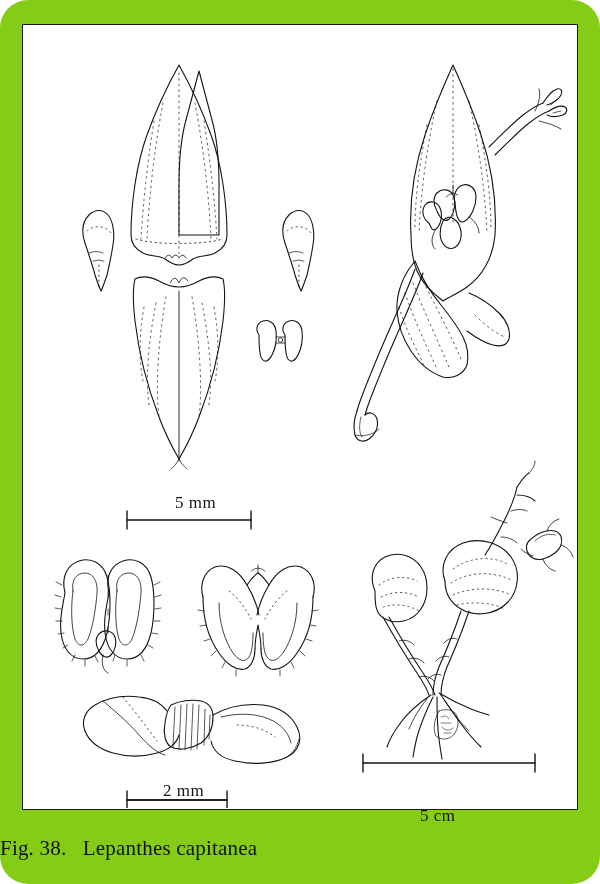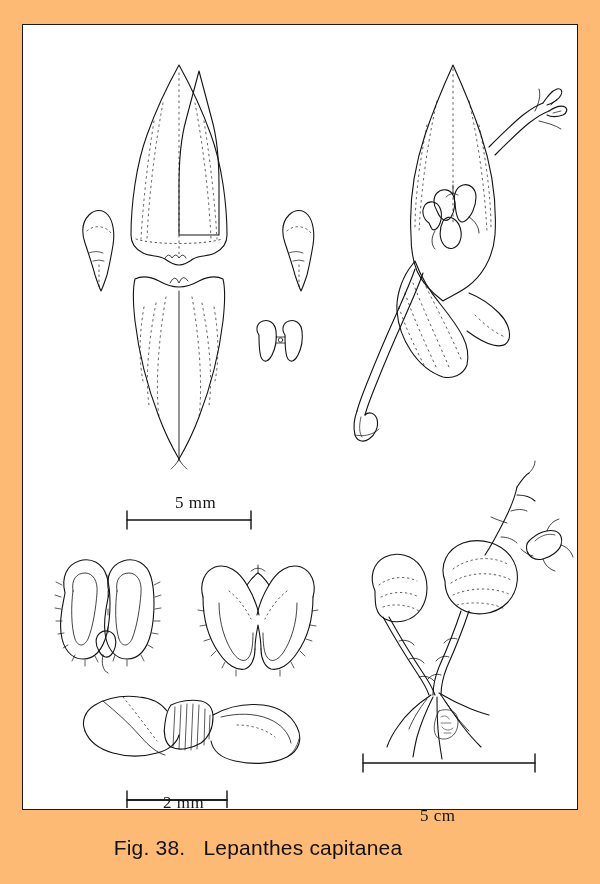--- a/index.html
+++ b/index.html
@@ -13,21 +13,22 @@
     font-family: "Liberation Serif", serif;
     color: #111111;
     position: relative;
     overflow: hidden;
   }
   #page {
     position: absolute;
     left: 0; top: 0;
     width: 600px;
     height: 884px;
-    background: #fdba74;
+    background: #84cc16;
+    border-radius: 28px;
   }
   
   #plate-frame {
     position: absolute;
     left: 22px;
     top: 24px;
     width: 556px;
     height: 786px;
     border: 1.5px solid #1b1b1b;
     background: #ffffff;
@@ -41,31 +42,31 @@
   
   .scale-label {
     position: absolute;
     font-family: "Liberation Serif", serif;
     font-size: 17px;
     letter-spacing: 0.5px;
     color: #141414;
     white-space: nowrap;
   }
   #scale-label-a { left: 152px; top: 468px; }
-  #scale-label-b { left: 140px; top: 756px; margin-top: 12px; }
+  #scale-label-b { left: 140px; top: 756px; }
   #scale-label-c { left: 397px; top: 737px; margin-top: 44px; }
 
   
   #caption {
     position: absolute;
     left: 0;
     top: 836px;
     width: 516px;
-    text-align: center;
-    font-family: Liberation Sans, sans-serif;
+    text-align: left;
+    font-family: Liberation Serif, serif;
     font-size: 21px;
     color: #111111;
     letter-spacing: 0.2px;
   }
   #caption .fig-num { }
   #caption .taxon { }
 </style>
 </head>
 <body>
 

